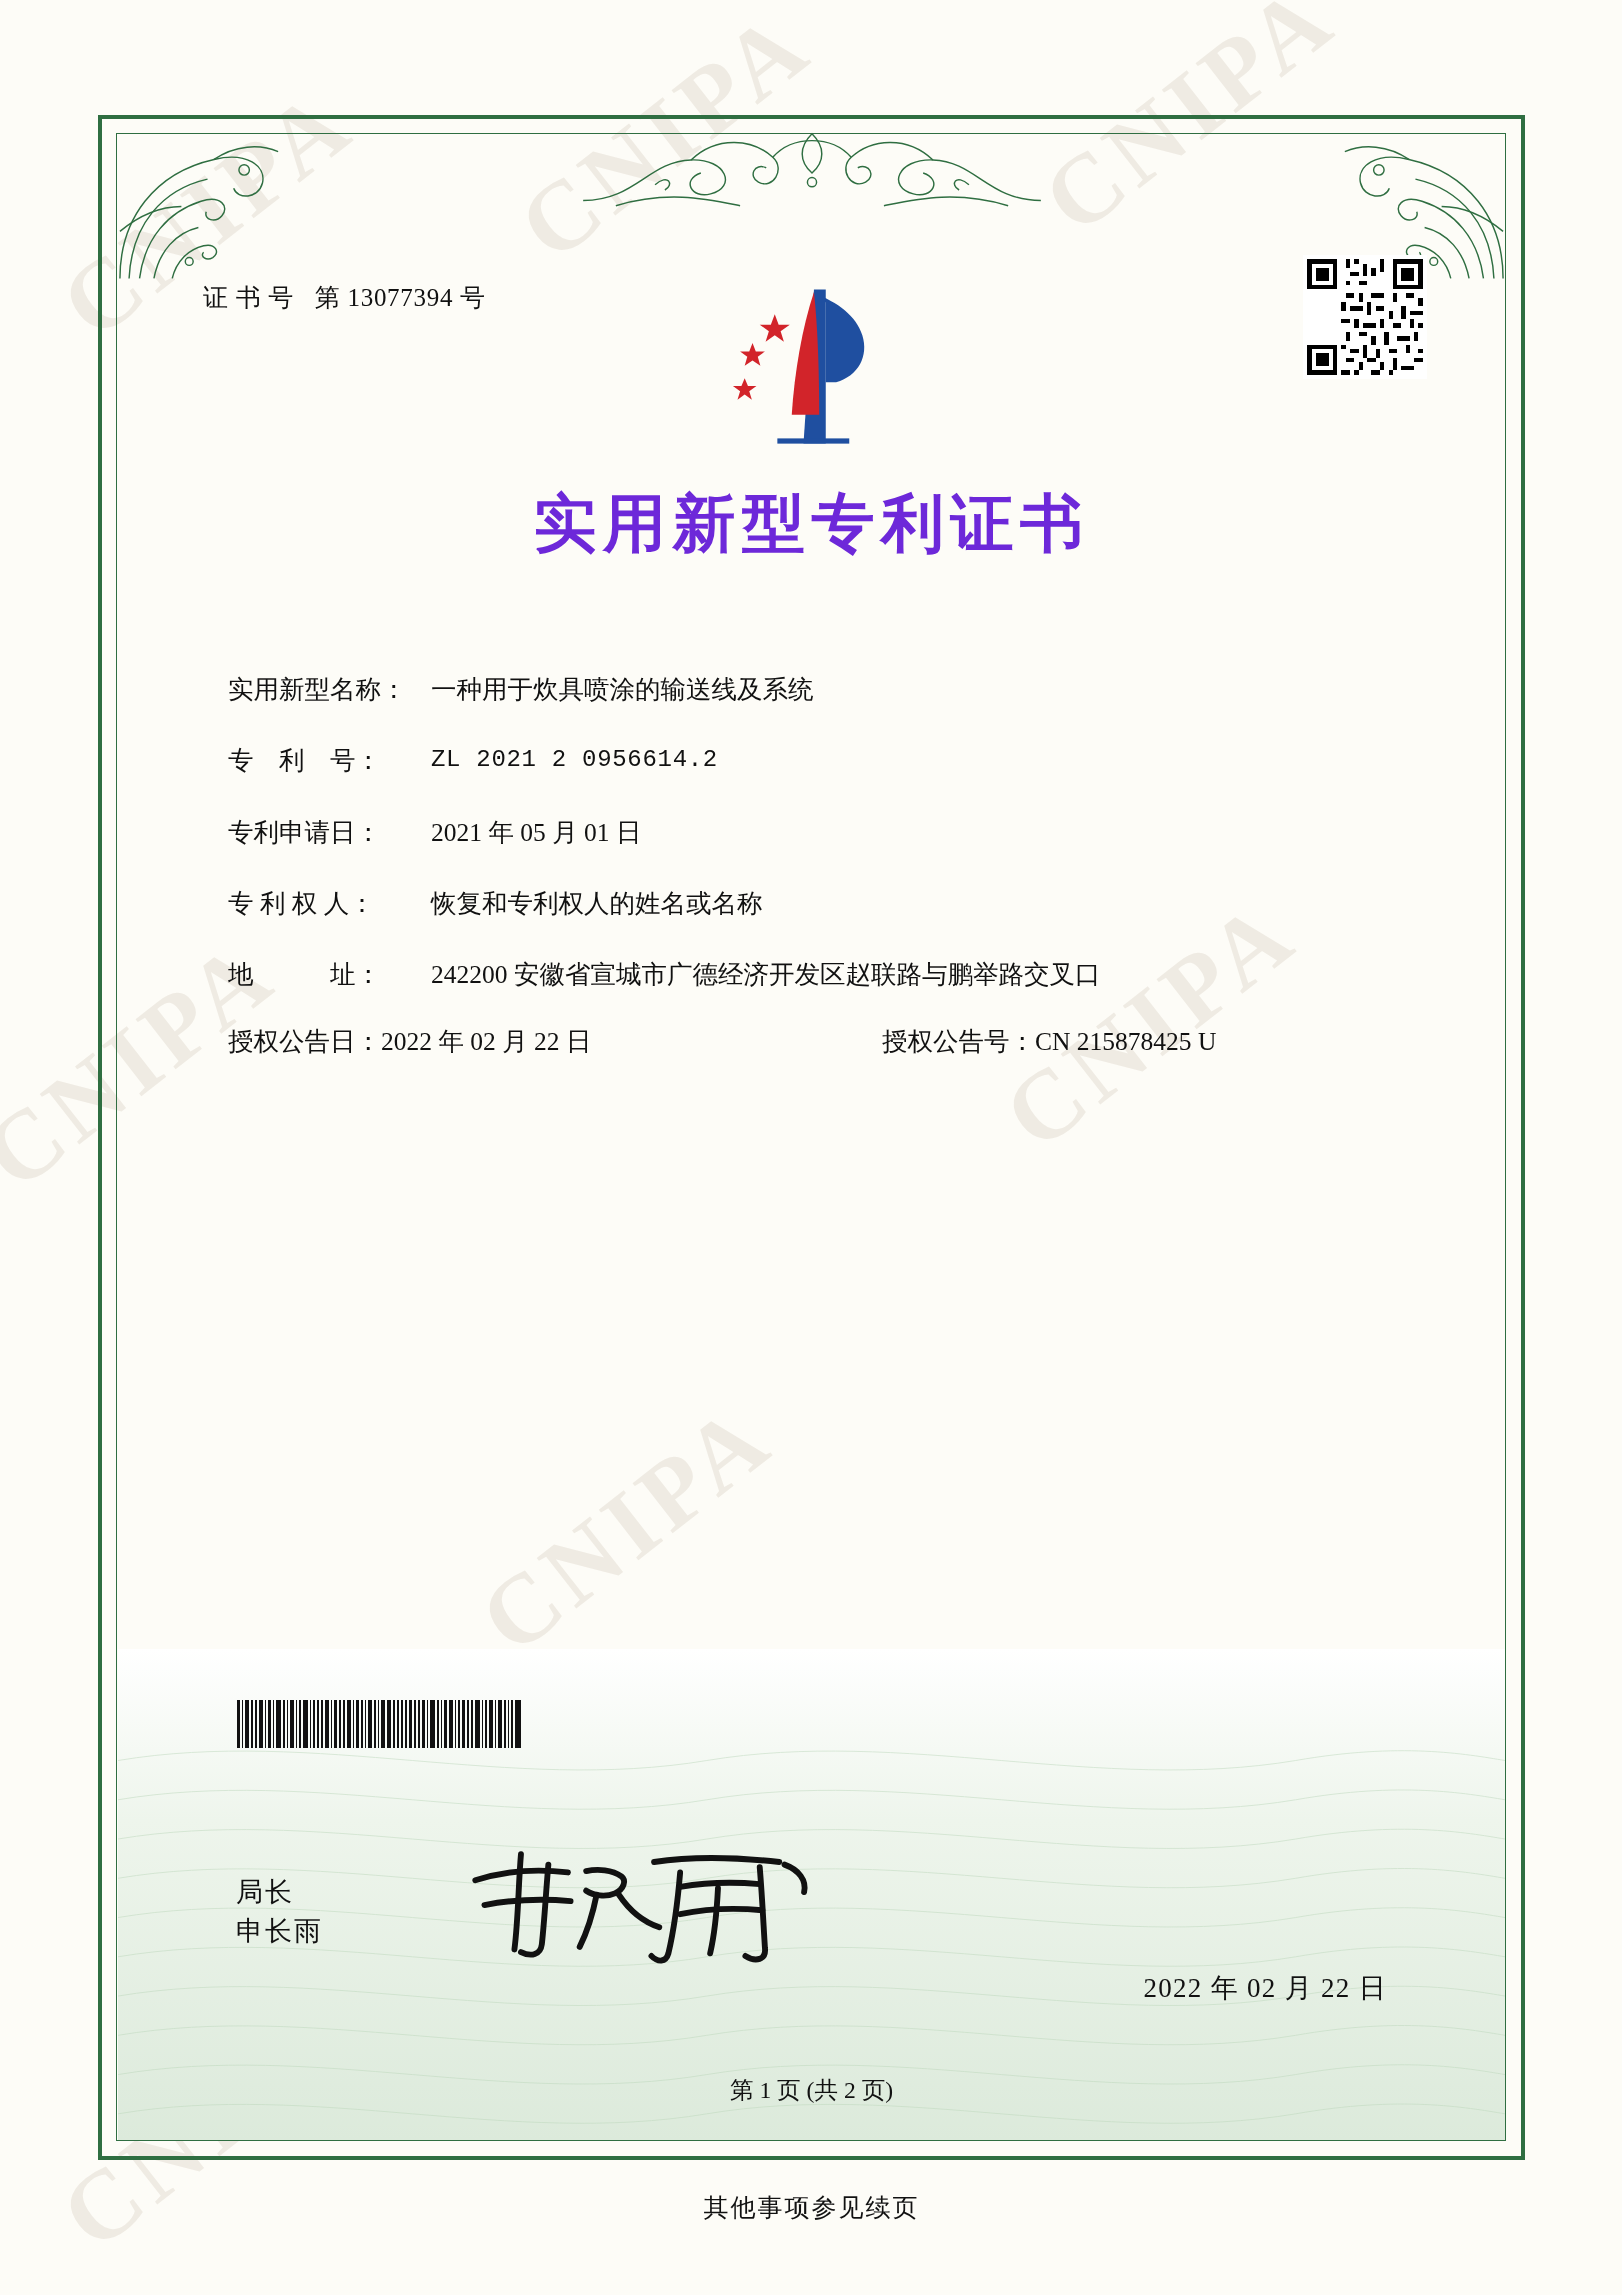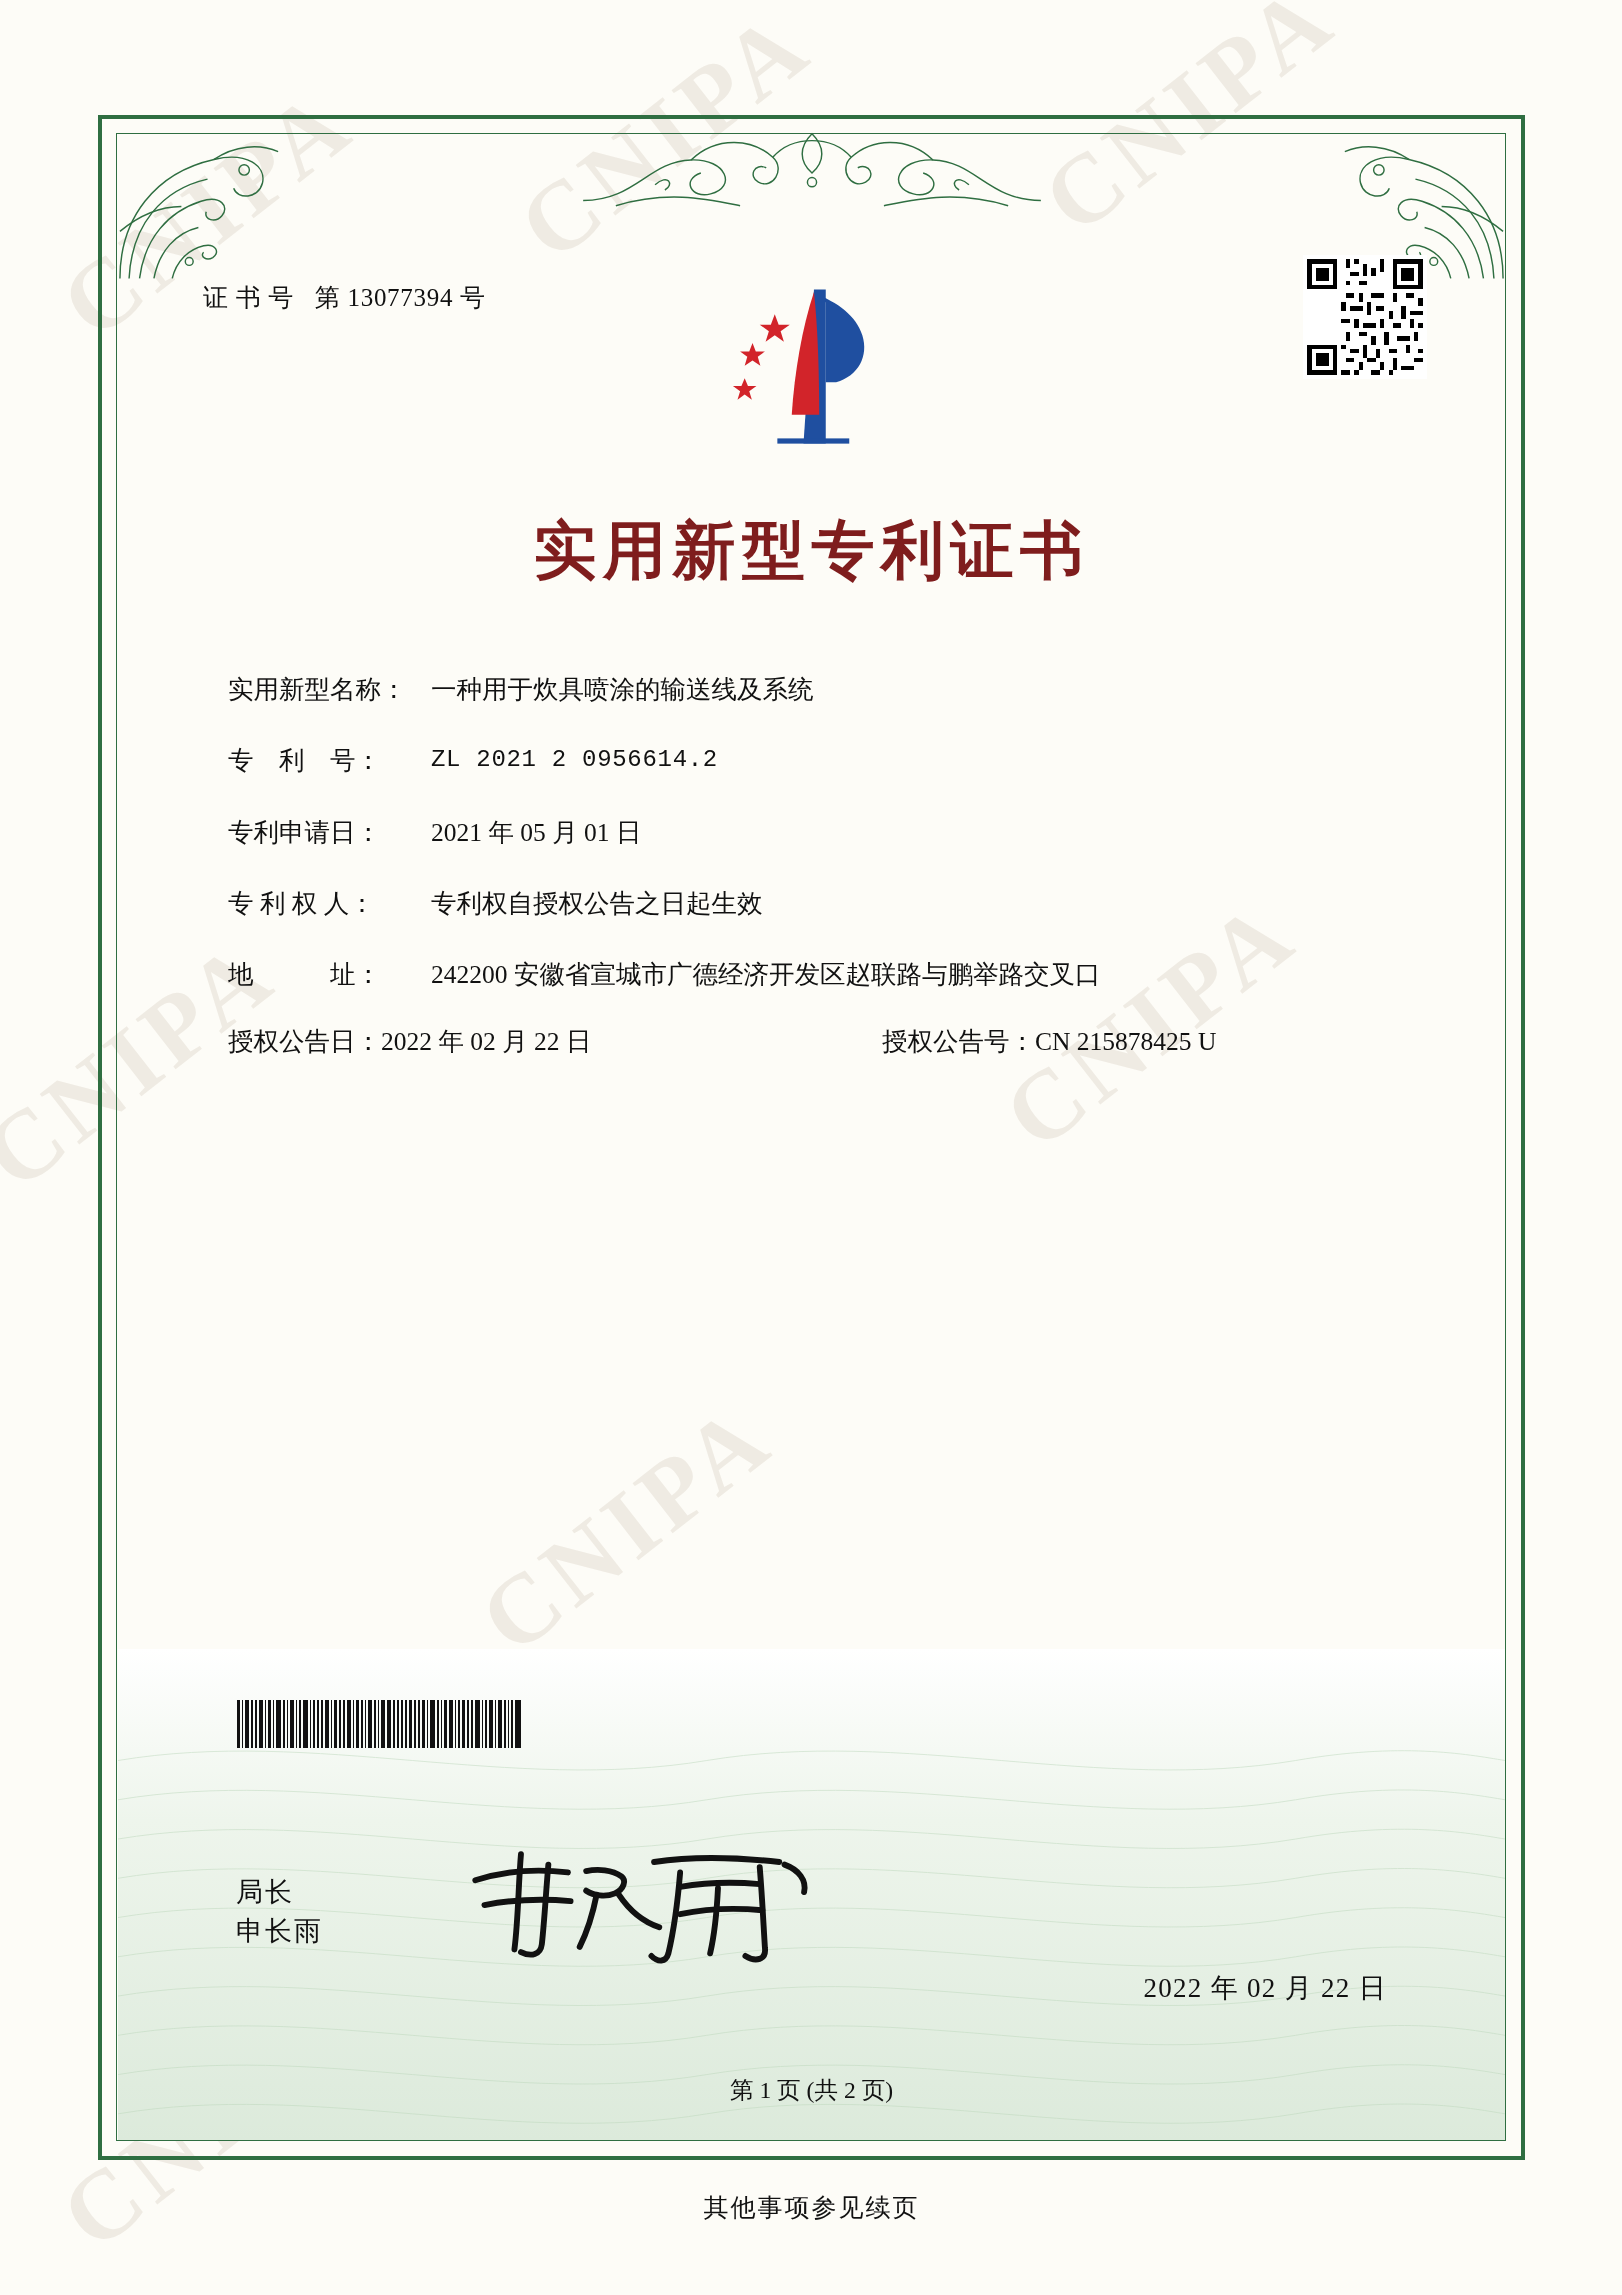--- a/index.html
+++ b/index.html
@@ -102,26 +102,26 @@
     transform: translateX(-50%);
     width: 216px;
     height: 183px;
   }
   .logo svg { width: 100%; height: 100%; display: block; }
 
   .main-title {
     position: absolute;
     left: 0;
     right: 0;
-    top: 508px;
+    top: 481px;
     text-align: center;
     font-size: 63px;
     font-weight: bold;
     letter-spacing: 6.5px;
-    color: #7f1d1d;
+    color: #6d28d9;
     font-family: "Liberation Serif", "DejaVu Serif", serif;
   }
 
   
   .fields {
     position: absolute;
     left: 228px;
     top: 671px;
     width: 1171px;
     font-size: 25.5px;
@@ -442,21 +442,21 @@
     <div class="field-row">
       <div class="field-label">专　利　号：</div>
       <div class="field-value mono">ZL 2021 2 0956614.2</div>
     </div>
     <div class="field-row">
       <div class="field-label">专利申请日：</div>
       <div class="field-value">2021 年 05 月 01 日</div>
     </div>
     <div class="field-row">
       <div class="field-label">专 利 权 人：</div>
-      <div class="field-value">专利权自授权公告之日起生效</div>
+      <div class="field-value">恢复和专利权人的姓名或名称</div>
     </div>
     <div class="field-row" style="margin-bottom:29px;">
       <div class="field-label">地　　　址：</div>
       <div class="field-value" style="max-width:795px;">242200 安徽省宣城市广德经济开发区赵联路与鹏举路交叉口</div>
     </div>
 
     <div class="pair-row">
       <div class="pair-left">
         <div class="pair-label">授权公告日：</div>
         <div>2022 年 02 月 22 日</div>

